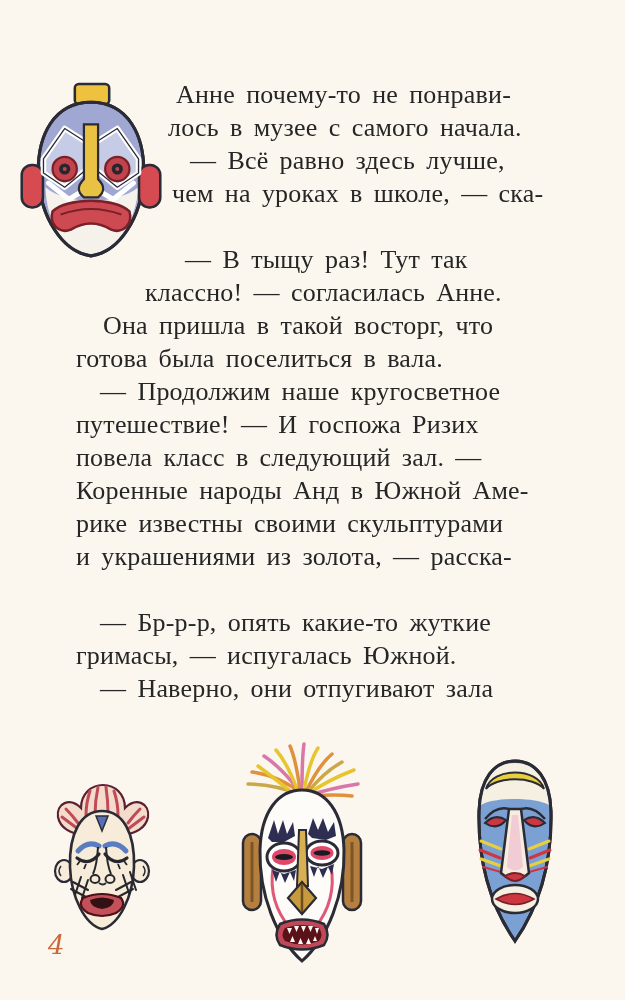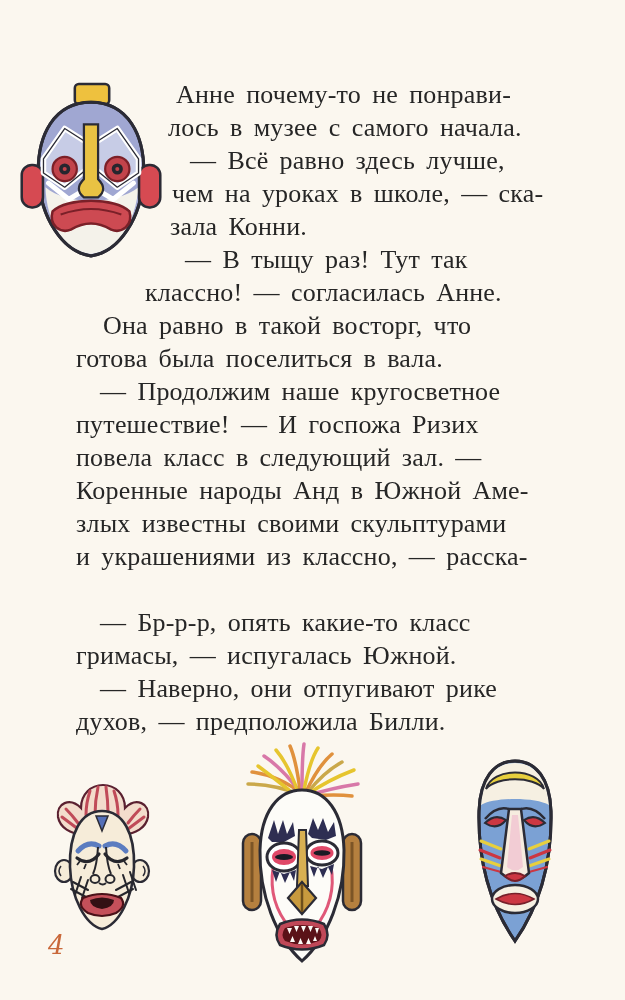--- a/index.html
+++ b/index.html
@@ -55,35 +55,33 @@
     <circle cx="96" cy="86" r="5.5" fill="#26262e"></circle>
     <circle cx="96" cy="86" r="2" fill="#c2434b"></circle>
     <path d="M32,128 C46,114 94,114 108,128 C112,142 100,150 90,146 C76,138 64,138 50,146 C40,150 28,142 32,128 Z" fill="#cd4a52" stroke="#7a2028" stroke-width="2.5"></path>
     <path d="M40,131 Q70,120 100,131" fill="none" stroke="#7a2028" stroke-width="2"></path>
   </svg>
 
   <div class="line" style="left:176px;top:78px">Анне почему-то не понрави-</div>
   <div class="line" style="left:168px;top:111px">лось в музее с самого начала.</div>
   <div class="line" style="left:172px;top:177px">чем на уроках в школе, — ска-</div>
   <div class="line" style="left:190px;top:144px">— Всё равно здесь лучше,</div>
-  <div class="line" style="left:170px;top:210px">зала Конни.</div>
   <div class="line" style="left:185px;top:243px">— В тыщу раз! Тут так</div>
   <div class="line" style="left:145px;top:276px">классно! — согласилась Анне.</div>
-  <div class="line" style="left:103px;top:309px">Она равно в такой восторг, что</div>
+  <div class="line" style="left:103px;top:309px">Она пришла в такой восторг, что</div>
   <div class="line" style="left:76px;top:342px">готова была поселиться в вала.</div>
   <div class="line" style="left:100px;top:375px">— Продолжим наше кругосветное</div>
   <div class="line" style="left:76px;top:408px">путешествие! — И госпожа Ризих</div>
   <div class="line" style="left:76px;top:474px">Коренные народы Анд в Южной Аме-</div>
   <div class="line" style="left:76px;top:441px">повела класс в следующий зал. —</div>
-  <div class="line" style="left:76px;top:507px">злых известны своими скульптурами</div>
-  <div class="line" style="left:76px;top:540px">и украшениями из классно, — расска-</div>
-  <div class="line" style="left:100px;top:606px">— Бр-р-р, опять какие-то класс</div>
+  <div class="line" style="left:76px;top:507px">рике известны своими скульптурами</div>
+  <div class="line" style="left:76px;top:540px">и украшениями из золота, — расска-</div>
+  <div class="line" style="left:100px;top:606px">— Бр-р-р, опять какие-то жуткие</div>
   <div class="line" style="left:76px;top:639px">гримасы, — испугалась Южной.</div>
-  <div class="line" style="left:100px;top:672px">— Наверно, они отпугивают рике</div>
-  <div class="line" style="left:76px;top:705px">духов, — предположила Билли.</div>
+  <div class="line" style="left:100px;top:672px">— Наверно, они отпугивают зала</div>
 
   <svg class="mask" style="left:50px;top:783px;width:104px;height:150px" viewBox="0 0 104 150">
     <path d="M53,2 C41,2 31,11 31,25 C20,14 6,20 8,34 C10,45 21,51 32,51 L74,51 C85,51 96,45 98,34 C100,20 86,14 75,25 C75,11 65,2 53,2 Z" fill="#f3dccc" stroke="#5a2030" stroke-width="2.2"></path>
     <g stroke="#c04a58" stroke-width="3" fill="none" stroke-linecap="round">
       <path d="M40,8 Q36,20 36,32"></path>
         <path d="M48,4 Q45,18 45,32"></path>
         <path d="M56,4 Q58,18 58,30"></path>
         <path d="M64,8 Q68,20 68,32"></path>
       <path d="M16,26 Q22,32 28,40"></path>
         <path d="M12,34 Q20,40 28,46"></path>

